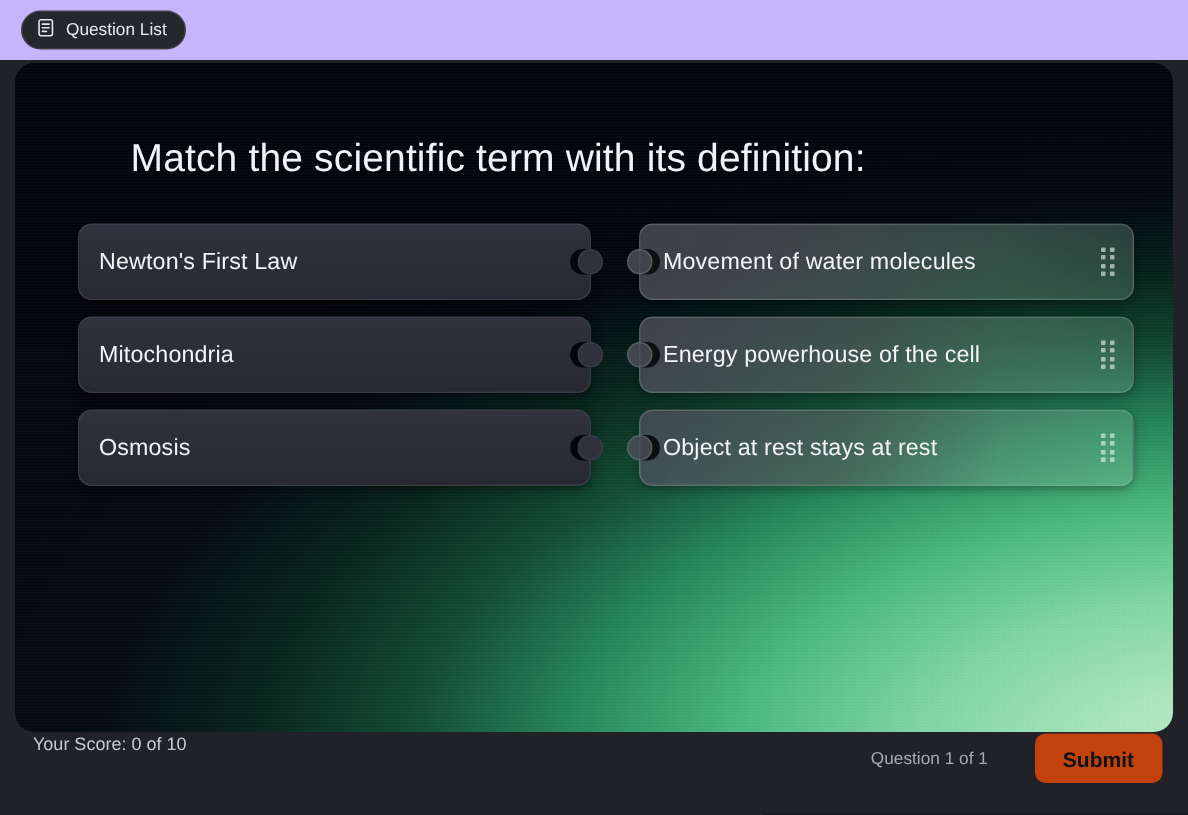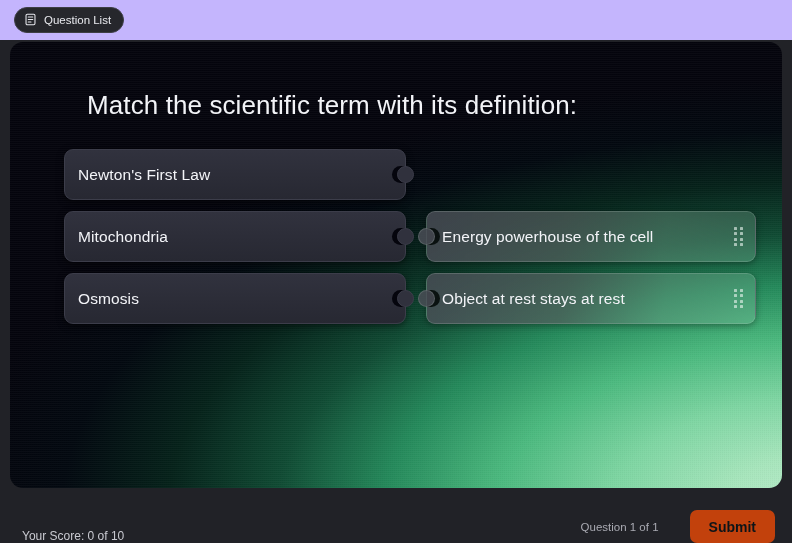--- a/index.html
+++ b/index.html
@@ -103,21 +103,21 @@
     height: 51px;
     border-radius: 9px;
     box-sizing: border-box;
     display: flex;
     align-items: center;
     cursor: grab;
   }
 
   
   .card-left {
-    left: 16px;
+    left: 4px;
     width: 342px;
     background: linear-gradient(180deg, #31323e 0%, #272832 100%);
     border: 1px solid #3c3d4a;
     box-shadow: 0 2px 7px rgba(0,0,0,.5);
     padding-left: 13px;
   }
   
   .card-right {
     left: 378px;
     width: 330px;
@@ -194,21 +194,21 @@
 
   
   .footer {
     position: absolute;
     left: 0;
     top: 489px;
     width: 792px;
     height: 54px;
     background: #212227;
     display: flex;
-    align-items: flex-end;
+    align-items: flex-start;
     box-sizing: border-box;
     padding: 0 17px 0 22px;
   }
   .score-text {
     font-size: 12px;
     color: #c9cad1;
   }
   .footer-right {
     margin-left: auto;
     display: flex;
@@ -255,20 +255,35 @@
   <div class="quiz-title">Match the scientific term with its definition:</div>
 
   <div class="match-area">
 
     <div class="match-row">
       <div class="card card-left">
         <span class="card-label">Newton's First Law</span>
         <span class="socket socket-left"></span>
         <span class="knob knob-left-card"></span>
       </div>
+      <div class="card card-right">
+        <span class="socket socket-right"></span>
+        <span class="knob knob-right-card"></span>
+        <span class="card-label">Movement of water molecules</span>
+        <span class="drag-handle">
+          <i></i>
+            <i></i>
+            <i></i>
+            <i></i>
+            <i></i>
+            <i></i>
+            <i></i>
+            <i></i>
+        </span>
+      </div>
     </div>
 
     <div class="match-row">
       <div class="card card-left">
         <span class="card-label">Mitochondria</span>
         <span class="socket socket-left"></span>
         <span class="knob knob-left-card"></span>
       </div>
       <div class="card card-right">
         <span class="socket socket-right"></span>

